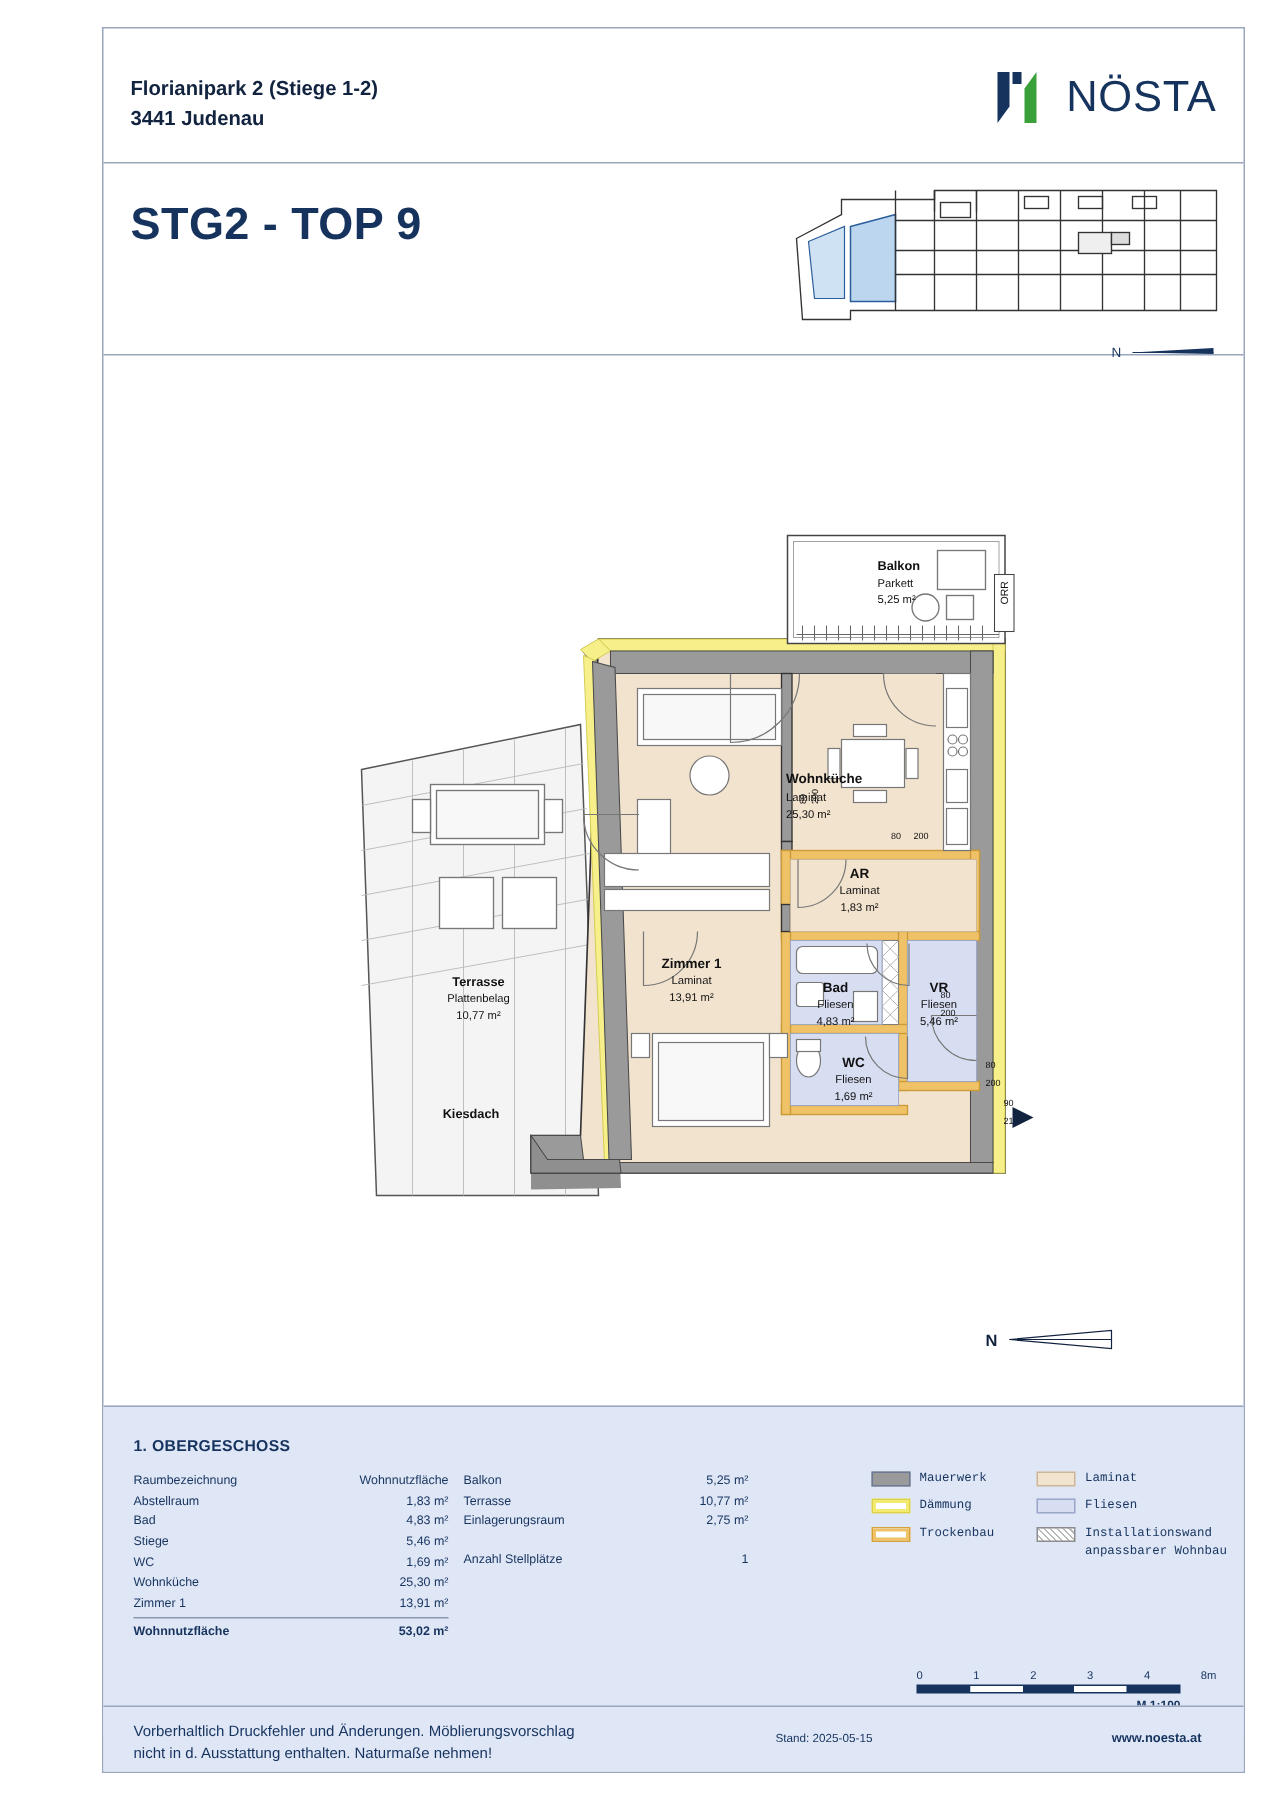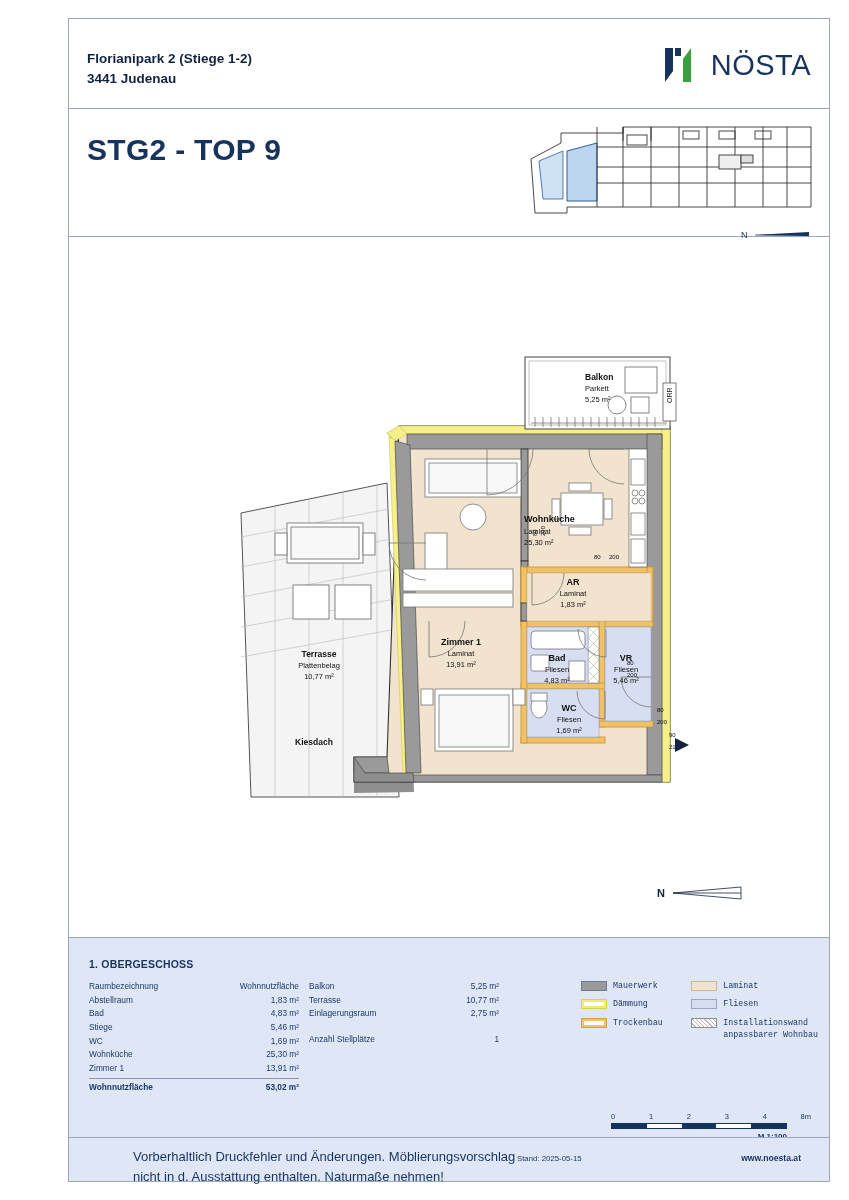--- a/index.html
+++ b/index.html
@@ -78,21 +78,21 @@
   .scale-bar div { flex:1; }
   .scale-bar div:nth-child(odd){ background:#16335e; }
   .scale-bar div:nth-child(even){ background:#ffffff; }
   .scale-label { text-align:right; font-size:8px; font-weight:bold; color:#16335e; margin-top:3px; width:176px; }
 
   
   .footer {
     position:absolute; left:0; bottom:0; width:100%; height:44px;
     border-top:1px solid #9aa6bd; background:#dfe7f7;
   }
-  .foot-left { position:absolute; left:20px; top:9px; font-size:13px; line-height:1.5; color:#16335e;margin-left:44px; }
+  .foot-left { position:absolute; left:20px; top:9px; font-size:10px; line-height:1.5; color:#16335e; }
   .foot-mid { position:absolute; left:448px; top:16px; font-size:7.8px; color:#16335e; }
   .foot-right { position:absolute; right:28px; top:15px; font-size:8.6px; font-weight:bold; color:#16335e; }
 
   text { font-family:"Liberation Sans", sans-serif; }
 </style>
 </head>
 <body>
 
 <div class="sheet">
 

